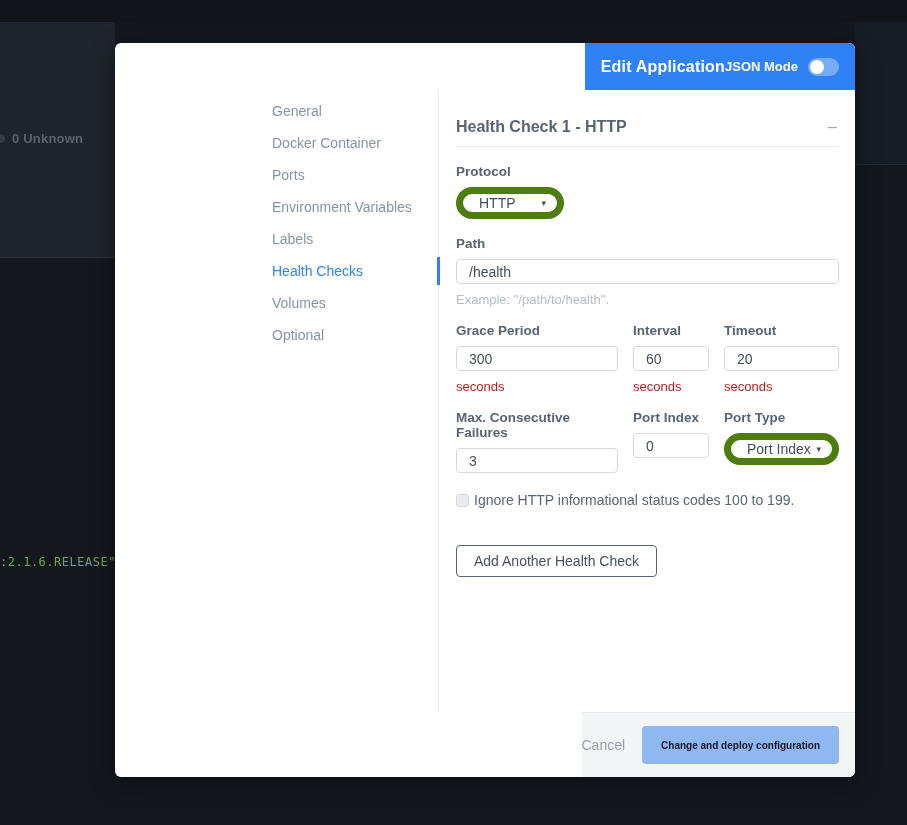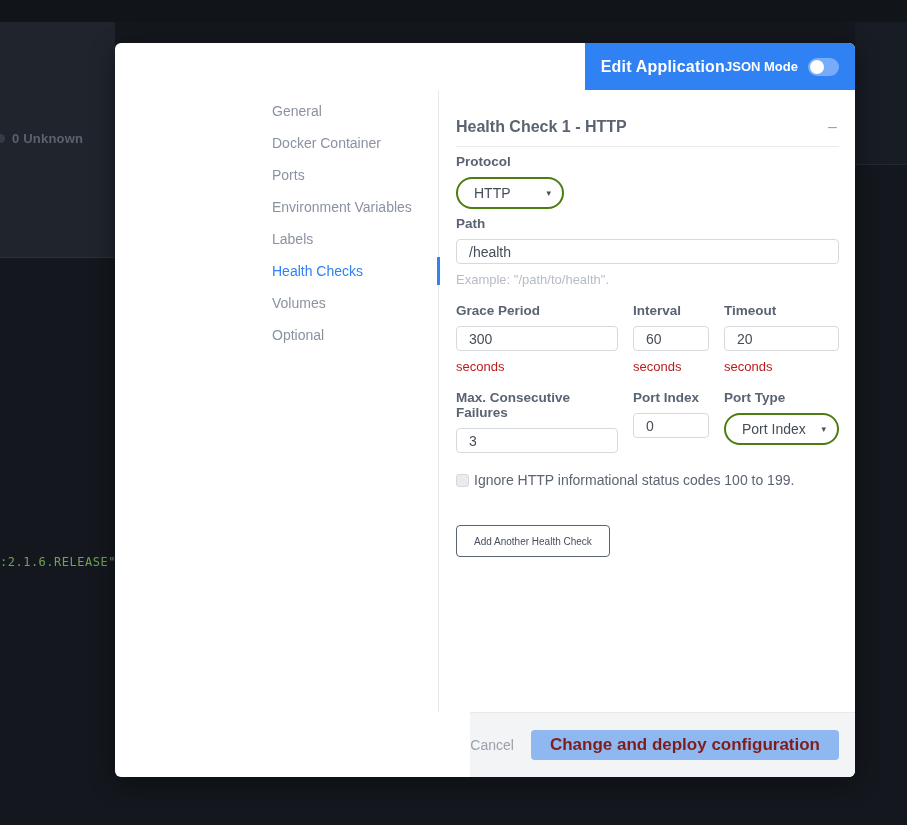--- a/index.html
+++ b/index.html
@@ -53,29 +53,29 @@
   }
 
   .content { flex:1 1 auto; padding:28px 16px 0 17px; }
   .section-head {
     display:flex; align-items:center; justify-content:space-between;
     padding-bottom:10px; border-bottom:1px solid #e8eaee;
   }
   .section-title { font-size:16px; font-weight:600; color:#5b6472; }
   .collapse-btn { color:#9aa2b0; font-size:16px; line-height:1; cursor:pointer; padding:0 2px; }
 
-  .field-label { font-size:13.5px; font-weight:bold; color:#596372; margin-top:7px; }
+  .field-label { font-size:13.5px; font-weight:bold; color:#596372; margin-top:17px; }
   .ti {
     display:block; width:100%; height:25px; margin-top:8px;
     border:1px solid #d6dade; border-radius:4px; background:#fff;
     font-family:"Liberation Sans", sans-serif; font-size:14px; color:#454d57;
     padding:0 12px; outline:none;
   }
   .select {
-    height:32px; margin-top:8px; border:2px solid #4d7c0f; border-radius:16px; background:#fff;
+    height:32px; margin-top:8px; border:7px solid #4d7c0f; border-radius:16px; background:#fff;
     display:flex; align-items:center; justify-content:space-between;
     padding:0 11px 0 16px; font-size:14px; color:#454d57; cursor:pointer;
   }
   .select .caret { font-size:9px; color:#454d57; }
   .help-text { margin-top:8px; font-size:13px; color:#b6bcc6; }
   .unit-text { margin-top:8px; font-size:13px; color:#b91c1c; }
 
   .field-row { display:flex; gap:15px; }
   .field-row .field-label { margin-top:16px; }
   .col-a { width:162px; flex:0 0 162px; }
@@ -85,34 +85,34 @@
   .checkbox-row { margin-top:19px; display:flex; align-items:center; gap:5px; }
   .checkbox {
     width:13px; height:13px; border-radius:3px; background:#e9ebee;
     border:1px solid #d5d9de; cursor:pointer; flex:0 0 13px;
   }
   .checkbox-label { font-size:14px; color:#5b6472; }
 
   .add-btn {
     margin-top:37px; height:32px; padding:0 17px;
     background:#ffffff; border:1px solid #5a6370; border-radius:4px;
-    font-family:"Liberation Sans", sans-serif; font-size:10px; color:#48505b;
+    font-family:"Liberation Sans", sans-serif; font-size:14px; color:#48505b;
     cursor:pointer;
   }
 
   .modal-footer {
     flex:0 0 65px; background:#f3f4f5; border-top:1px solid #e7e9eb;
     display:flex; align-items:center; justify-content:flex-end; gap:17px;
     padding-right:16px;
   }
   .cancel-btn { font-size:14px; color:#9aa1ac; cursor:pointer; }
   .submit-btn {
-    height:30px; padding:0 19px; border:none; border-radius:4px;
-    background:#8fb8f0; color:#7f1d1d; font-family:"Liberation Sans", sans-serif;
-    font-size:17px; font-weight:bold; cursor:pointer;
+    height:38px; padding:0 19px; border:none; border-radius:4px;
+    background:#8fb8f0; color:#0f172a; font-family:"Liberation Sans", sans-serif;
+    font-size:10px; font-weight:bold; cursor:pointer;
   }
 </style>
 </head>
 <body>
 
 <div class="bg-top-strip"></div>
 <div class="bg-left-panel"></div>
 <div class="bg-right-panel"></div>
 <div class="status-row">
   <span class="status-dot"></span>

